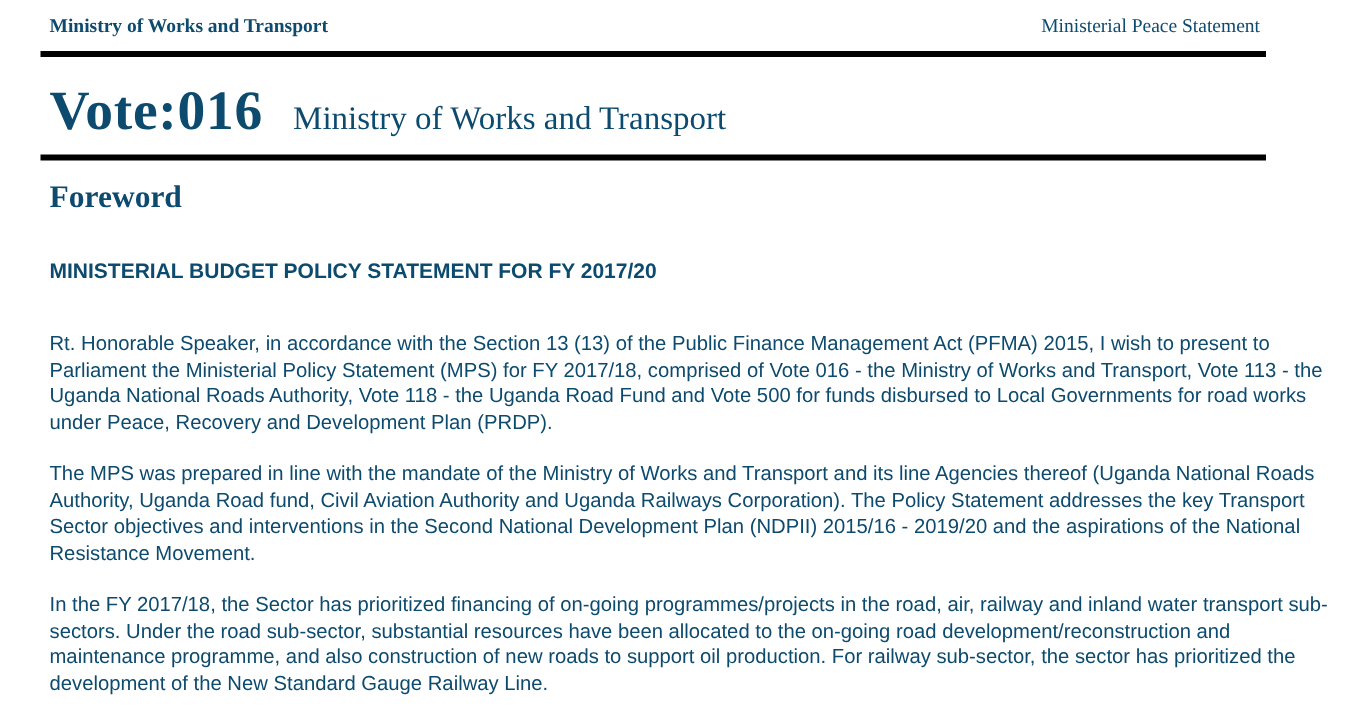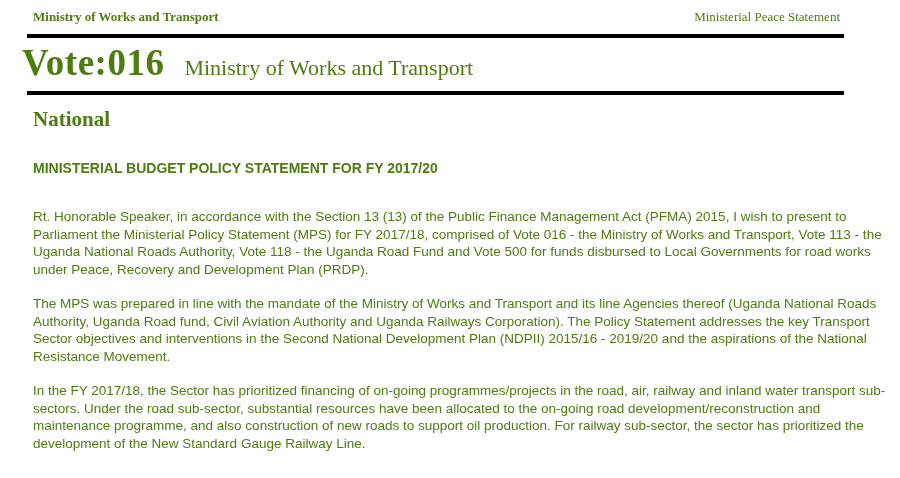--- a/index.html
+++ b/index.html
@@ -5,21 +5,21 @@
   html, body {
     margin: 0;
     padding: 0;
     background: #ffffff;
   }
   .page {
     position: relative;
     width: 900px;
     height: 478px;
     background: #ffffff;
-    color: #4d7c0f;
+    color: #0c4a6e;
     overflow: hidden;
     font-family: "Liberation Serif", serif;
   }
   .header-row {
     display: flex;
     justify-content: space-between;
     align-items: baseline;
     padding: 9px 60px 0 33px;
     font-size: 13px;
   }
@@ -35,22 +35,22 @@
     height: 4px;
     background: #000000;
     width: 817px;
     margin-left: 27px;
   }
   .rule-top { margin-top: 9px; }
   .rule-vote { margin-top: 6px; }
   .vote-row {
     display: flex;
     align-items: baseline;
-    padding-left: 22px;
-    margin-top: 3px;
+    padding-left: 33px;
+    margin-top: 15px;
     gap: 20px;
   }
   .vote-number {
     font-family: "Liberation Serif", serif;
     font-weight: bold;
     font-size: 37px;
     line-height: 44px;
     letter-spacing: 0.5px;
   }
   .vote-ministry {
@@ -95,21 +95,21 @@
 
   <div class="rule rule-top"></div>
 
   <div class="vote-row">
     <span class="vote-number">Vote:016</span>
     <span class="vote-ministry">Ministry of Works and Transport</span>
   </div>
 
   <div class="rule rule-vote"></div>
 
-  <div class="foreword-title">National</div>
+  <div class="foreword-title">Foreword</div>
 
   <div class="statement-heading">MINISTERIAL BUDGET POLICY STATEMENT FOR FY 2017/20</div>
 
   <p class="body-para first">Rt. Honorable Speaker, in accordance with the Section 13 (13) of the Public Finance Management Act (PFMA) 2015, I wish to present to Parliament the Ministerial Policy Statement (MPS) for FY 2017/18, comprised of Vote 016 - the Ministry of Works and Transport, Vote 113 - the Uganda National Roads Authority, Vote 118 - the Uganda Road Fund and Vote 500 for funds disbursed to Local Governments for road works under Peace, Recovery and Development Plan (PRDP).</p>
 
   <p class="body-para">The MPS was prepared in line with the mandate of the Ministry of Works and Transport and its line Agencies thereof (Uganda National Roads Authority, Uganda Road fund, Civil Aviation Authority and Uganda Railways Corporation). The Policy Statement addresses the key Transport Sector objectives and interventions in the Second National Development Plan (NDPII) 2015/16 - 2019/20 and the aspirations of the National Resistance Movement.</p>
 
   <p class="body-para">In the FY 2017/18, the Sector has prioritized financing of on-going programmes/projects in the road, air, railway and inland water transport sub-sectors. Under the road sub-sector, substantial resources have been allocated to the on-going road development/reconstruction and maintenance programme, and also construction of new roads to support oil production. For railway sub-sector, the sector has prioritized the development of the New Standard Gauge Railway Line.</p>
 
 </div>

